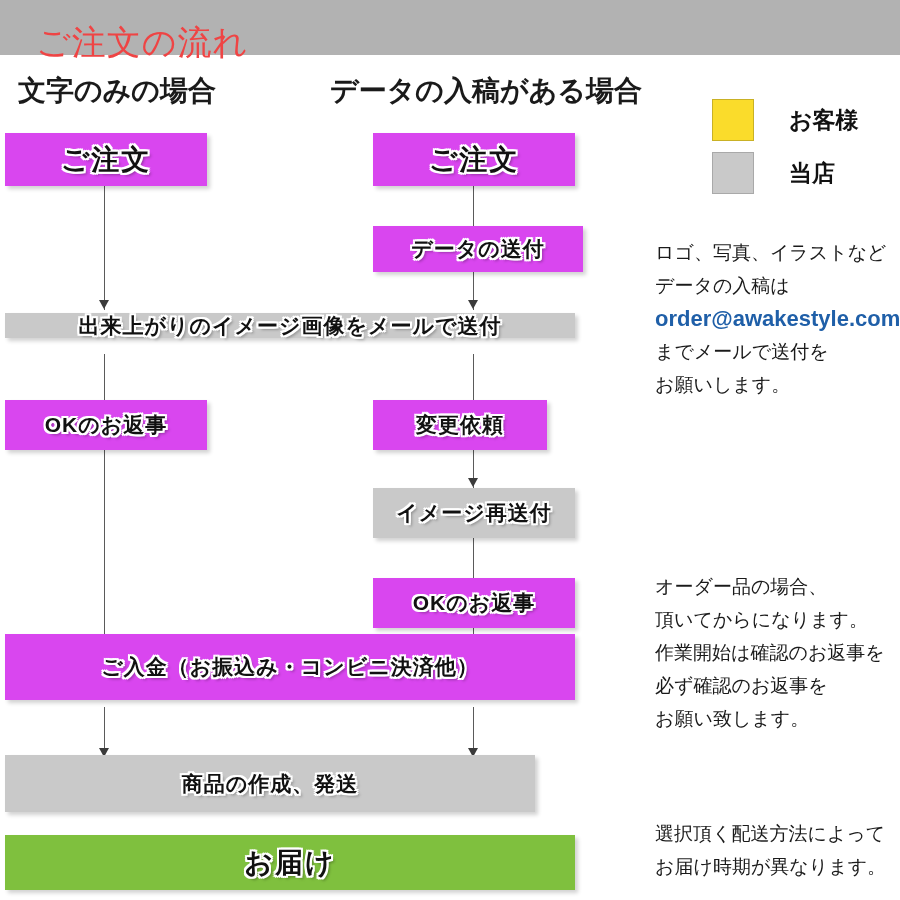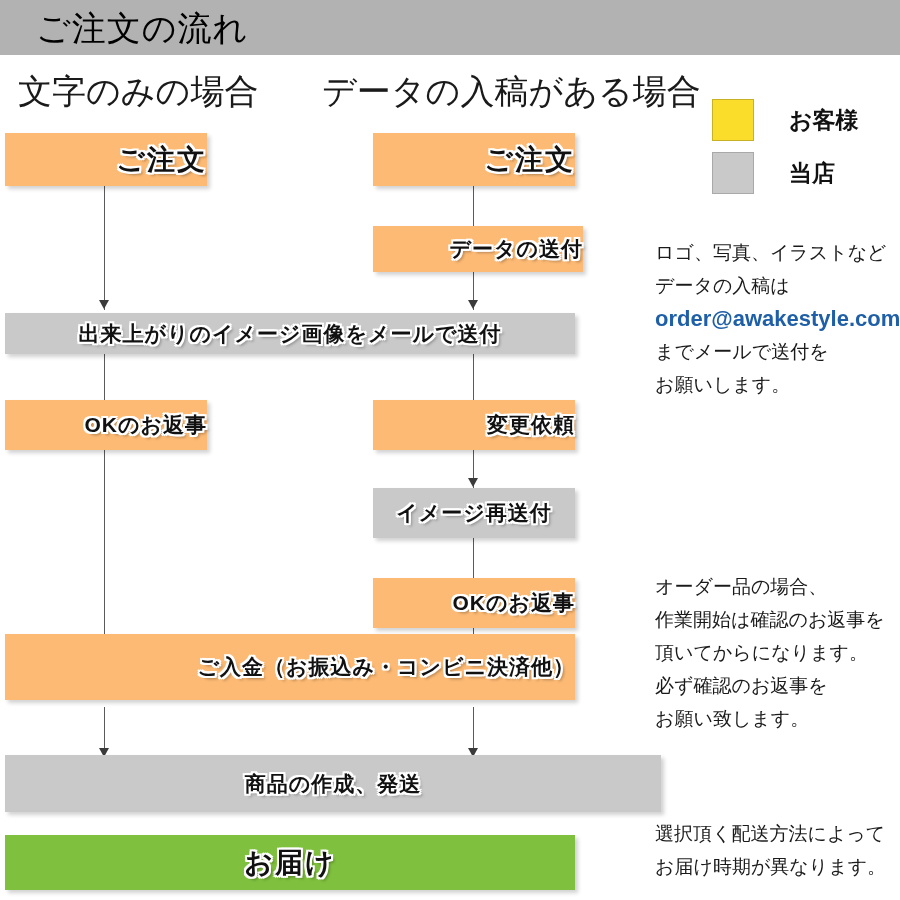--- a/index.html
+++ b/index.html
@@ -25,40 +25,40 @@
     position: absolute;
     left: 0;
     top: 0;
     width: 900px;
     height: 55px;
     background: #b2b2b2;
   }
   .header-title {
     position: absolute;
     left: 36px;
-    top: 6px;
+    top: 20px;
     font-size: 34px;
     line-height: 44px;
-    color: #000000;
+    color: #ef4444;
     font-weight: 400;
     letter-spacing: 1px;
     white-space: nowrap;
   }
 
   
   .col-caption {
     position: absolute;
-    font-size: 34px;
+    font-size: 28px;
     line-height: 30px;
     color: #1a1a1a;
-    font-weight: 400;
+    font-weight: 700;
     white-space: nowrap;
   }
   .caption-left  { left: 18px;  top: 76px; }
-  .caption-right { left: 322px; top: 76px; }
+  .caption-right { left: 330px; top: 76px; }
 
   
   .conn {
     position: absolute;
     width: 1px;
     background: #5a5a5a;
   }
   .arrowhead {
     position: absolute;
     width: 0;
@@ -70,21 +70,21 @@
 
   
   .box {
     position: absolute;
     display: flex;
     align-items: center;
     justify-content: center;
     box-sizing: border-box;
     box-shadow: 3px 3px 4px rgba(0,0,0,0.18);
   }
-  .box.yellow { background: #fdba74; justify-content: flex-end; }
+  .box.yellow { background: #d946ef; }
   .box.gray   { background: #c9c9c9; }
   .box.green  { background: #7fc03e; }
 
   .box-label {
     font-size: 21px;
     font-weight: bold;
     color: #111111;
     white-space: nowrap;
     letter-spacing: 1px;
     text-shadow:
@@ -174,41 +174,41 @@
   </div>
 
   <div class="box yellow" style="left:373px; top:133px; width:202px; height:53px;">
     <span class="box-label big">ご注文</span>
   </div>
 
   <div class="box yellow" style="left:373px; top:226px; width:210px; height:46px;">
     <span class="box-label">データの送付</span>
   </div>
 
-  <div class="box yellow" style="left:373px; top:400px; width:202px; height:50px;font-family:Liberation Mono, monospace;">
+  <div class="box yellow" style="left:373px; top:400px; width:174px; height:50px;font-family:Liberation Mono, monospace;">
     <span class="box-label">変更依頼</span>
   </div>
 
   <div class="box gray" style="left:373px; top:488px; width:202px; height:50px;">
     <span class="box-label">イメージ再送付</span>
   </div>
 
   <div class="box yellow" style="left:373px; top:578px; width:202px; height:50px;">
     <span class="box-label">OKのお返事</span>
   </div>
 
-  <div class="box gray" style="left:5px; top:313px; width:570px; height:41px;">
+  <div class="box gray" style="left:5px; top:313px; width:570px; height:25px;">
     <span class="box-label">出来上がりのイメージ画像をメールで送付</span>
   </div>
 
   <div class="box yellow" style="left:5px; top:634px; width:570px; height:66px;">
     <span class="box-label">ご入金（お振込み・コンビニ決済他）</span>
   </div>
 
-  <div class="box gray" style="left:5px; top:755px; width:656px; height:57px;">
+  <div class="box gray" style="left:5px; top:755px; width:530px; height:57px;">
     <span class="box-label">商品の作成、発送</span>
   </div>
 
   <div class="box green" style="left:5px; top:835px; width:570px; height:55px;">
     <span class="box-label big">お届け</span>
   </div>
 
   <div class="legend-row" style="left:712px; top:99px;">
     <span class="legend-swatch yellow"></span>
     <span class="legend-label">お客様</span>
@@ -222,22 +222,22 @@
   <div class="note" style="left:655px; top:236px;">
     <span class="note-line">ロゴ、写真、イラストなど</span>
     <span class="note-line">データの入稿は</span>
     <span class="note-line email">order@awakestyle.com</span>
     <span class="note-line">までメールで送付を</span>
     <span class="note-line">お願いします。</span>
   </div>
 
   <div class="note" style="left:655px; top:570px;">
     <span class="note-line">オーダー品の場合、</span>
+    <span class="note-line">頂いてからになります。</span>
     <span class="note-line">作業開始は確認のお返事を</span>
-    <span class="note-line">頂いてからになります。</span>
     <span class="note-line">必ず確認のお返事を</span>
     <span class="note-line">お願い致します。</span>
   </div>
 
   <div class="note" style="left:655px; top:817px;">
     <span class="note-line">選択頂く配送方法によって</span>
     <span class="note-line">お届け時期が異なります。</span>
   </div>
 
 </div>

